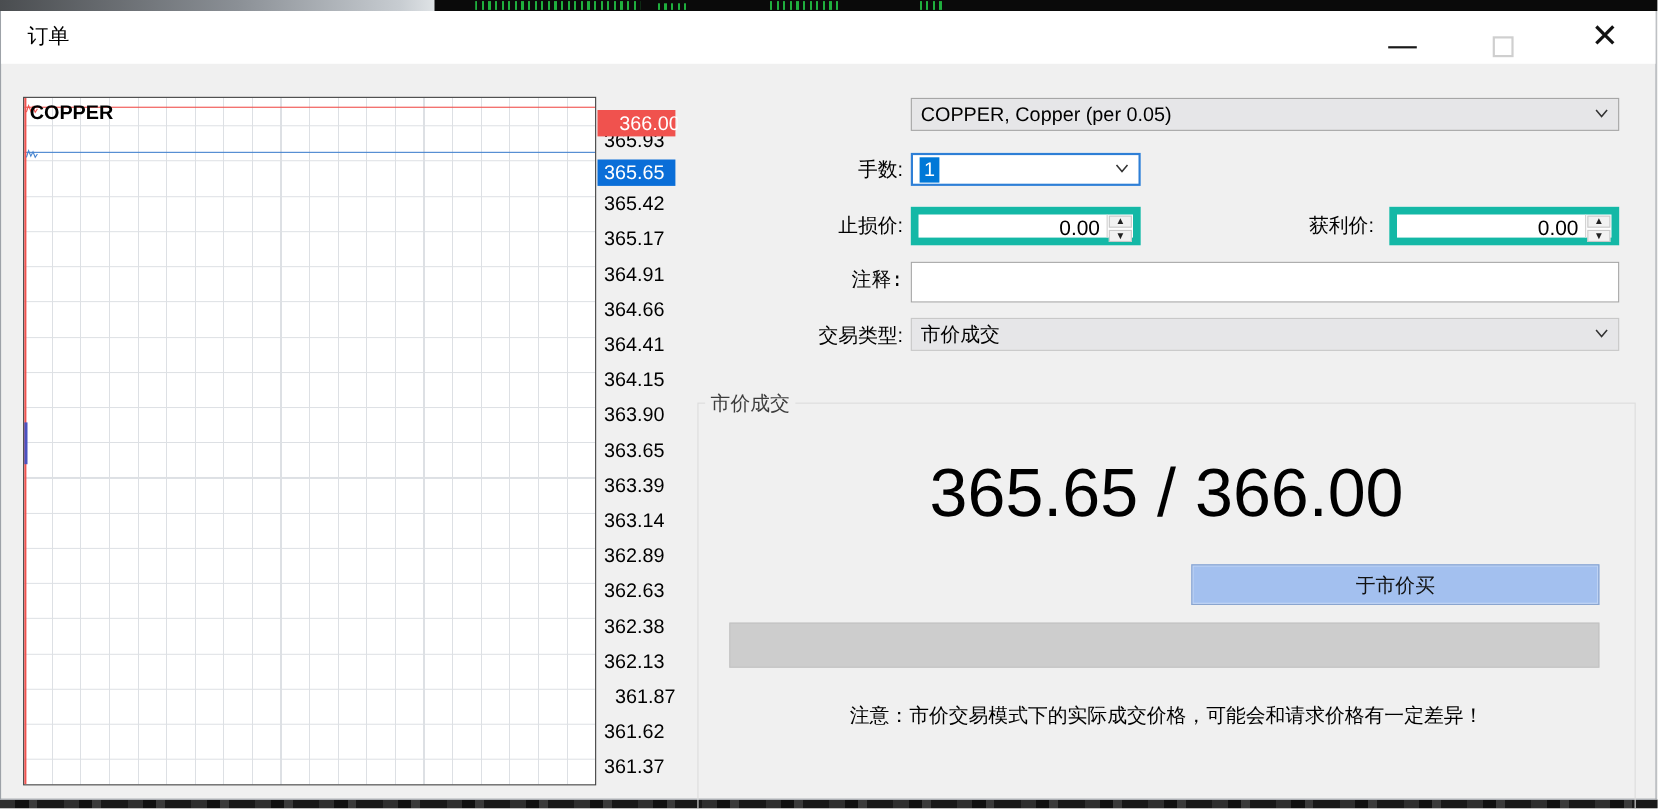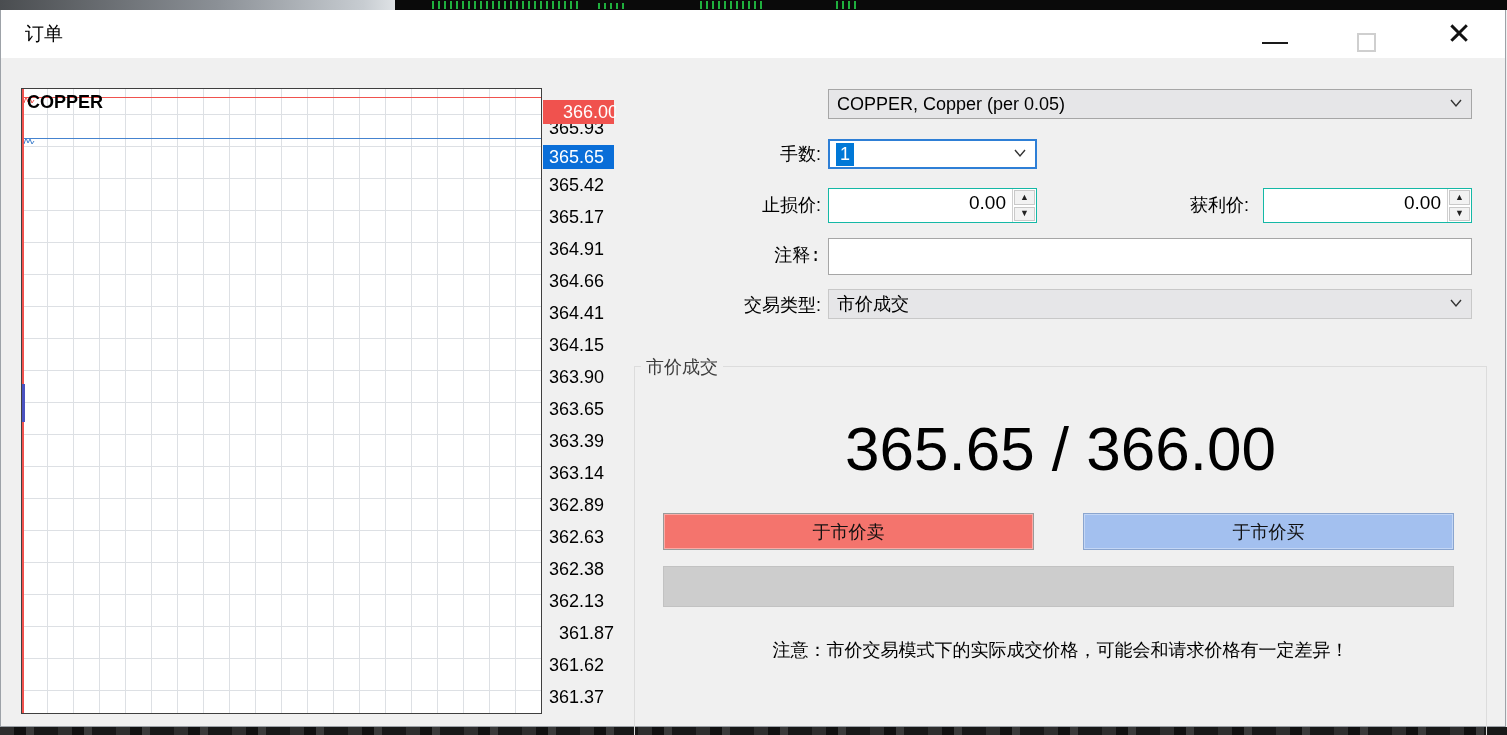--- a/index.html
+++ b/index.html
@@ -57,21 +57,21 @@
   
   .flabel { position:absolute; height:28px; line-height:28px; font-size:18px; color:#000; text-align:right; }
   .combo { position:absolute; border:1px solid #a6a6a6; background:#e6e6e8; font-size:18px;
     display:flex; align-items:center; padding:0 30px 0 8px; color:#000; }
   .combo-light { border:1px solid #c8c8c8; }
   .chev { position:absolute; right:9px; top:50%; margin-top:-5px; width:12px; height:9px; }
   .chev svg { display:block; }
   .combo-volume { border:2px solid #2e7fd6; background:#fff; padding-left:6px; }
   .sel-hl { background:#0078d7; color:#fff; padding:1px 4px; }
   .textinput { position:absolute; border:1px solid #a6a6a6; background:#fff; font-size:18px; padding:0 8px; color:#000; }
-  .spinbox { position:absolute; border:1px solid #14b8a6; background:#fff; display:flex; }
+  .spinbox { position:absolute; border:7px solid #14b8a6; background:#fff; display:flex; }
   .spin-val { flex:1; font-size:19px; color:#000; text-align:right; padding:3px 6px 0 0; }
   .spin-btns { width:24px; border-left:1px solid #cfcfcf; display:flex; flex-direction:column; }
   .spin-up,.spin-dn { flex:1; background:#f2f2f2; border:1px solid #c9c9c9; margin:1px; display:flex;
     align-items:center; justify-content:center; font-size:9px; color:#222; line-height:1; cursor:default; }
 
   
   .groupbox { position:absolute; left:633px; top:356px; width:853px; height:372px;
     border:1px solid #dcdcdc; }
   .group-title { position:absolute; left:640px; top:345px; font-size:18px; color:#3d3d3d;
     background:#f0f0f0; padding:0 5px; }
@@ -201,20 +201,19 @@
             <polyline points="1,1 6,7 11,1" fill="none" stroke="#333" stroke-width="1.4"></polyline>
           </svg>
       </span>
     </div>
 
     <div class="groupbox"></div>
     <div class="group-title">市价成交</div>
 
     <div class="quote">365.65 / 366.00</div>
 
-    <div class="trade-btn sell-btn">于市价卖</div>
     <div class="trade-btn buy-btn">于市价买</div>
 
     <div class="progress"></div>
 
     <div class="notice">注意：市价交易模式下的实际成交价格，可能会和请求价格有一定差异！</div>
   </div>
 </div>
 
 </body></html>

